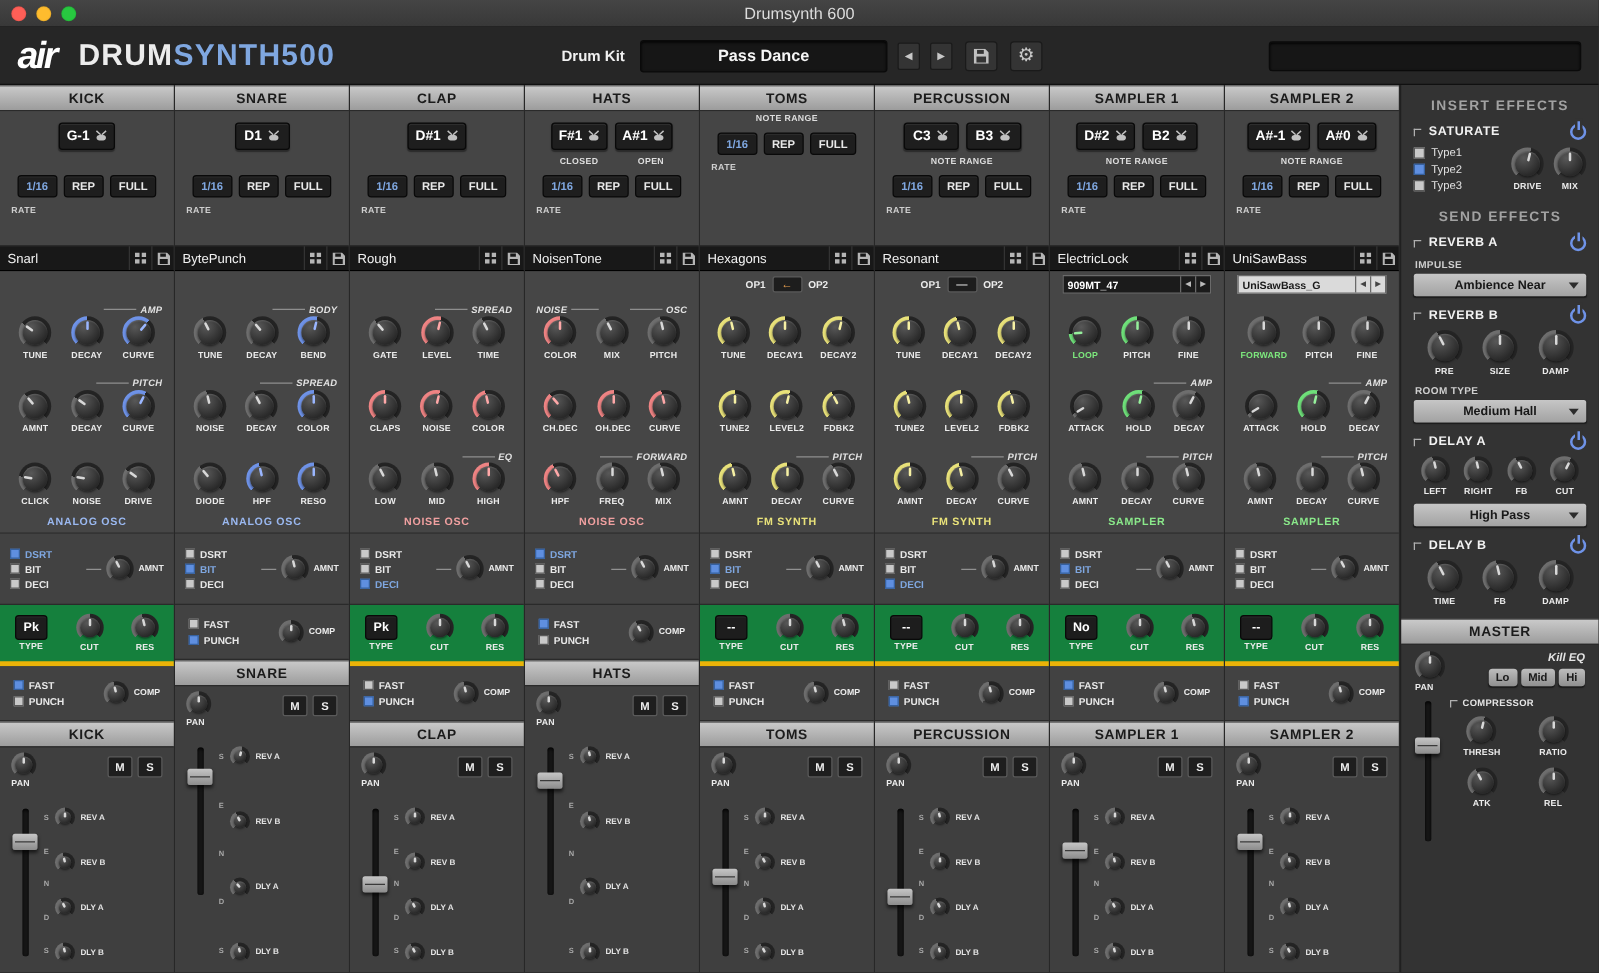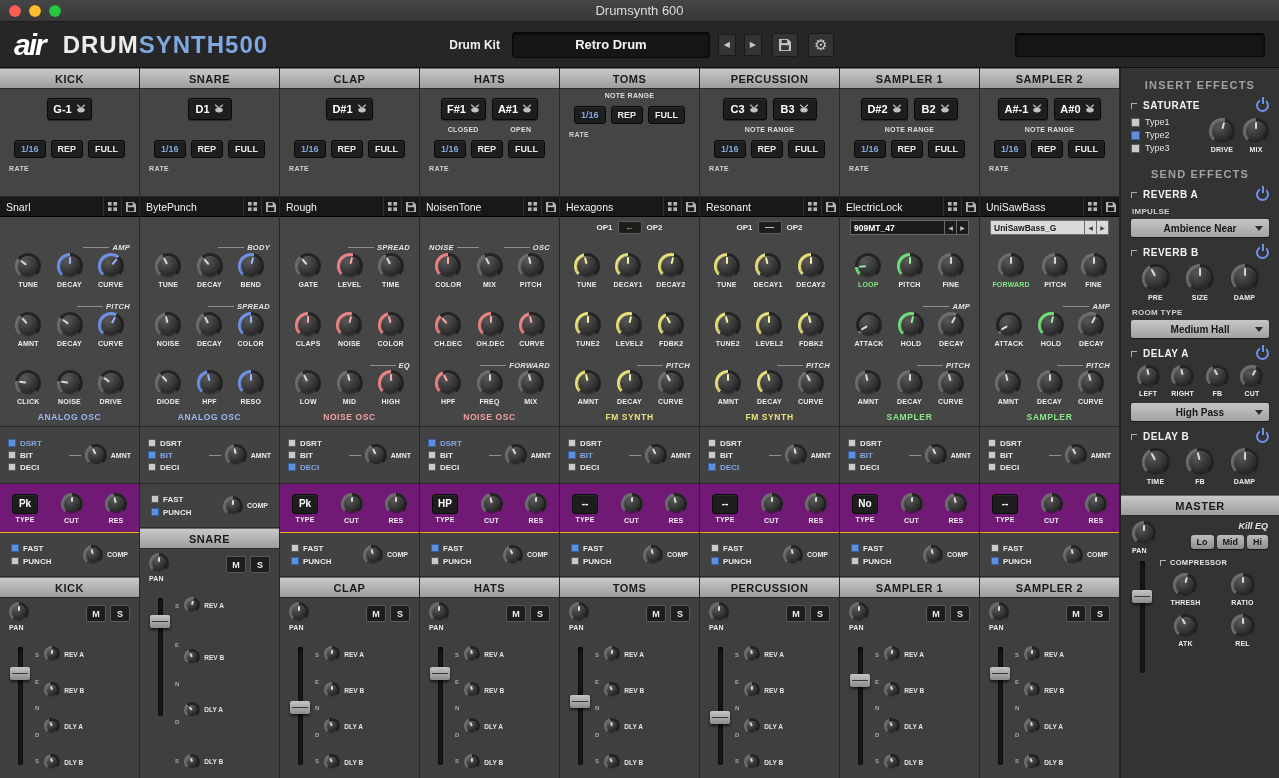--- a/index.html
+++ b/index.html
@@ -73,21 +73,21 @@
 
 .dist{height:57px;flex:none;background:#424242;border-bottom:1px solid #2a2a2a;display:flex;align-items:center;padding:0 8px;gap:4px;}
 .dlist{display:flex;flex-direction:column;gap:3px;flex:1;}
 .drow{display:flex;align-items:center;gap:4px;font-size:8px;font-weight:bold;color:#e8e8e8;}
 .drow.on{color:#7fa7e0;}
 .chk{width:8px;height:8px;background:#c9c9c9;border:1px solid #5a5a5a;flex:none;}
 .chk.on{background:#5f8fe0;border-color:#36619f;}
 .dconn{width:12px;height:1px;background:#919191;flex:none;}
 .hcell{display:flex;align-items:center;gap:4px;}
 .hlbl{font-size:7px;font-weight:bold;color:#ececec;}
-.filter{height:49px;flex:none;background:#701a75;border-bottom:1px solid #eab308;display:flex;align-items:center;justify-content:space-between;padding:0 12px;}
+.filter{height:49px;flex:none;background:#15803d;border-bottom:4px solid #eab308;display:flex;align-items:center;justify-content:space-between;padding:0 12px;}
 .ftype{display:flex;flex-direction:column;align-items:center;gap:2px;}
 .ftbtn{width:26px;height:20px;background:#1d1d1d;border:1px solid #090909;border-radius:3px;color:#fff;font-size:10px;font-weight:bold;display:flex;align-items:center;justify-content:center;box-shadow:inset 0 1px 0 rgba(255,255,255,.06);}
 .dyn{height:44px;flex:none;background:#424242;border-bottom:1px solid #2a2a2a;display:flex;align-items:center;justify-content:space-between;padding:0 11px;}
 .dynchecks{display:flex;flex-direction:column;gap:4px;}
 
 .mixer{flex:1;display:flex;flex-direction:column;background:#3f3f3f;min-height:0;}
 .panrow{height:44px;flex:none;display:flex;justify-content:space-between;padding:4px 9px 0;}
 .pancell{display:flex;flex-direction:column;gap:2px;align-items:flex-start;}
 .msgrp{display:flex;gap:4px;padding-top:3px;}
 .msbtn{width:20px;height:17px;background:#1e1e1e;border:1px solid #5a5a5a;border-radius:2px;color:#ececec;font-size:9px;font-weight:bold;display:flex;align-items:center;justify-content:center;}
@@ -140,21 +140,21 @@
       </div>
     <div class="wtitle">Drumsynth 600</div>
   </div>
 
   <div class="appheader">
     <div class="air-logo">air</div>
     <div class="apptitle"><span class="t1">DRUM</span><span class="t2">SYNTH</span><span class="t3">500</span></div>
     <div class="spacer"></div>
     <div class="kitlabel">Drum Kit</div>
     <div class="kitbox">
-        <span>Retro Drum</span>
+        <span>Pass Dance</span>
       </div>
     <div class="harrow">◀</div>
     <div class="harrow">▶</div>
     <div class="hbtn">
         <span class="nicon">
           <svg width="12" height="12" viewBox="0 0 10 10">
             <path d="M0 0 H7.5 L10 2.5 V10 H0 Z" fill="#c0c0c0"></path>
             <rect x="2.2" y="0.8" width="4.5" height="2.6" fill="#343434"></rect>
             <rect x="1.8" y="5.2" width="6.4" height="4" fill="#343434"></rect>
           </svg>
@@ -1176,44 +1176,20 @@
             <div class="hcell">
               <div class="knob" style="height: 22px; width: 22px; background: conic-gradient(from 225deg, rgb(110, 110, 110) 0deg, rgb(110, 110, 110) 108deg, rgb(36, 36, 36) 108deg, rgb(36, 36, 36) 270deg, rgba(0, 0, 0, 0) 270deg);">
                 <div class="cap"></div>
                 <div class="pwrap" style="transform: rotate(-27deg);">
                   <div class="ptr" style="background: rgb(216, 216, 216);"></div>
                 </div>
               </div>
               <span class="hlbl">AMNT</span>
             </div>
           </div>
-          <div class="filter">
-            <div class="ftype">
-              <div class="ftbtn">HP</div>
-              <div class="klabel">TYPE</div>
-            </div>
-            <div class="kcell">
-              <div class="knob" style="height: 22px; width: 22px; background: conic-gradient(from 225deg, rgb(110, 110, 110) 0deg, rgb(110, 110, 110) 121.5deg, rgb(36, 36, 36) 121.5deg, rgb(36, 36, 36) 270deg, rgba(0, 0, 0, 0) 270deg);">
-                <div class="cap"></div>
-                <div class="pwrap" style="transform: rotate(-13.5deg);">
-                  <div class="ptr" style="background: rgb(216, 216, 216);"></div>
-                </div>
-              </div>
-              <div class="klabel">CUT</div>
-            </div>
-            <div class="kcell">
-              <div class="knob" style="height: 22px; width: 22px; background: conic-gradient(from 225deg, rgb(110, 110, 110) 0deg, rgb(110, 110, 110) 135deg, rgb(36, 36, 36) 135deg, rgb(36, 36, 36) 270deg, rgba(0, 0, 0, 0) 270deg);">
-                <div class="cap"></div>
-                <div class="pwrap" style="transform: rotate(0deg);">
-                  <div class="ptr" style="background: rgb(216, 216, 216);"></div>
-                </div>
-              </div>
-              <div class="klabel">RES</div>
-            </div>
-          </div>
           <div class="dyn">
             <div class="dynchecks">
               <div class="drow">
                 <span class="chk on"></span>
                 <span class="dlbl">FAST</span>
               </div>
               <div class="drow">
                 <span class="chk"></span>
                 <span class="dlbl">PUNCH</span>
               </div>

